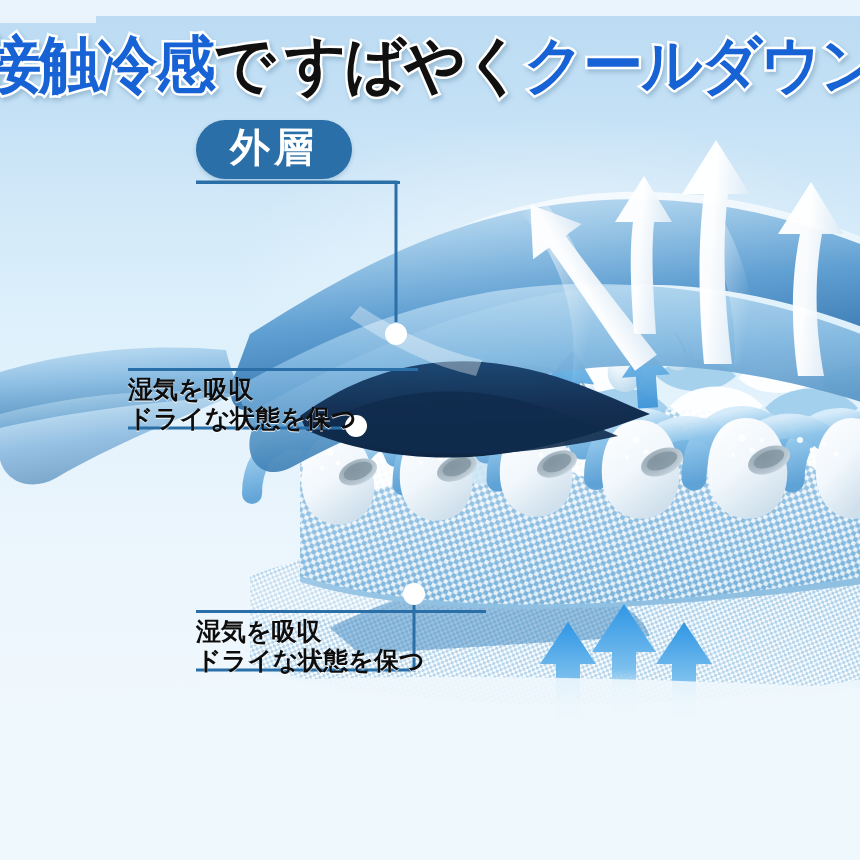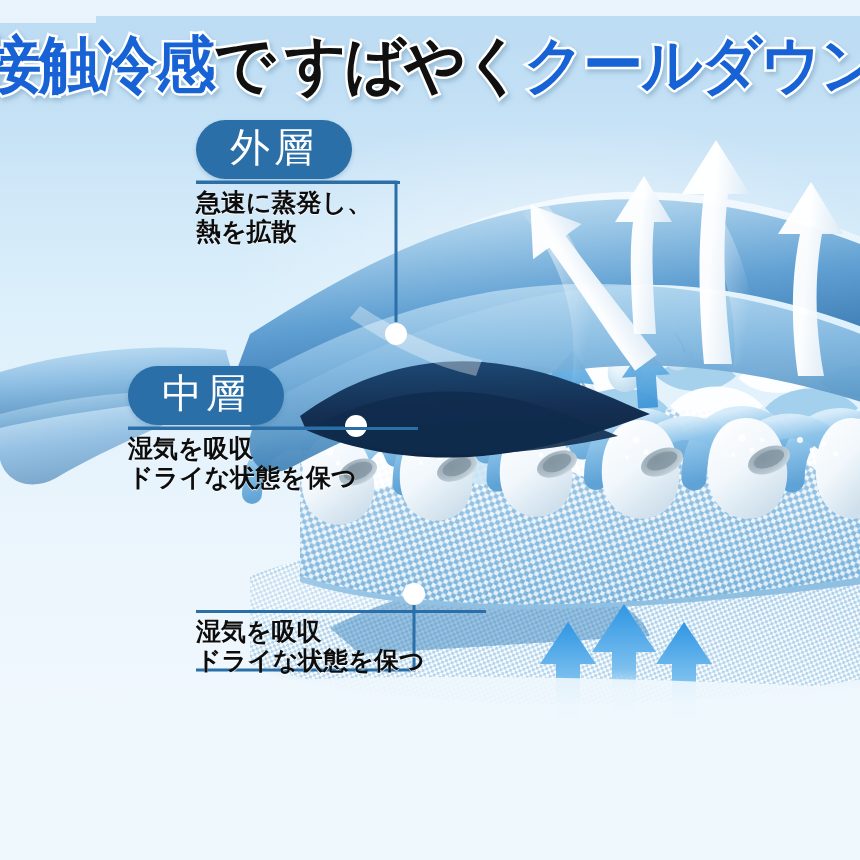--- a/index.html
+++ b/index.html
@@ -57,21 +57,21 @@
   #art { position:absolute; left:0; top:0; width:860px; height:860px; z-index:5; }
 
   
   .callout { position:absolute; z-index:60; }
 
   .pill {
     display:inline-block;
     background:#2a6fa8;
     color:#ffffff;
     font-size:40px;
-    font-weight:400;
+    font-weight:700;
     letter-spacing:4px;
     padding:5px 34px 9px 34px;
     border-radius:34px;
     line-height:1.12;
     box-shadow:0 2px 4px rgba(60,110,150,.28);
   }
 
   .underbar {
     height:3px;
     background:#2a6fa8;
@@ -428,26 +428,23 @@
 
   <div class="title-wrap">
     <div class="title">
       <span class="b">接触冷感</span><span class="k">で</span><span class="sp"></span><span class="k">すばやく</span><span class="b">クールダウン</span>
     </div>
   </div>
 
   <div class="callout" style="left:196px; top:104px; width:204px;">
     <div class="pill">外層</div>
     <div class="underbar"></div>
-    <div class="desc">急速に蒸発し、
-熱を拡散</div>
   </div>
 
   <div class="callout" style="left:128px; top:350px; width:290px;">
-    <div class="pill">中層</div>
     <div class="underbar"></div>
     <div class="desc">湿気を吸収
 ドライな状態を保つ</div>
   </div>
 
   <div class="callout" style="left:196px; top:592px; width:290px;">
     <div class="underbar"></div>
     <div class="desc">湿気を吸収
 ドライな状態を保つ</div>
   </div>

